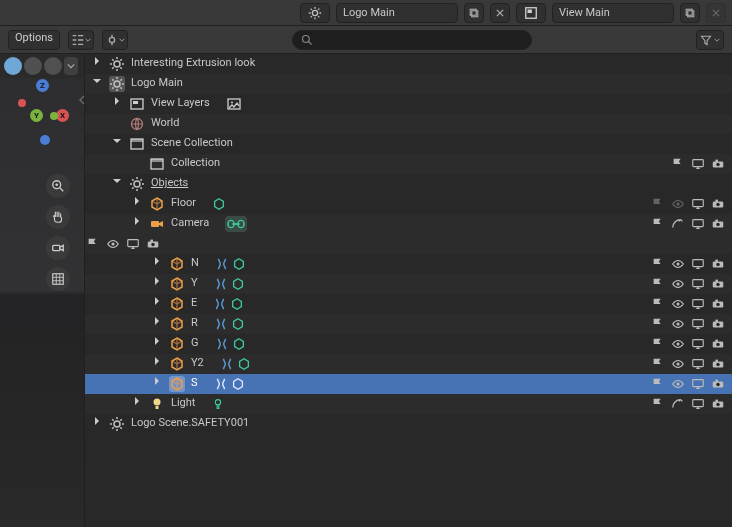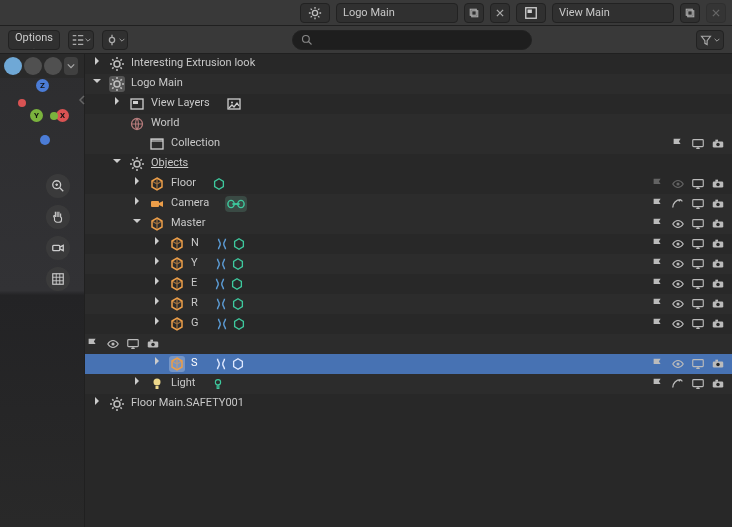--- a/index.html
+++ b/index.html
@@ -252,20 +252,36 @@
           <span class="tw"></span>
           <span class="ic">
             <svg class="c-world" width="16" height="16" viewBox="0 0 16 16">
               <circle cx="8" cy="8" r="5.5" fill="none" stroke="currentColor" stroke-width="1.3"></circle>
               <path d="M3 8h10M8 2.5c2 2 2 9 0 11M8 2.5c-2 2-2 9 0 11" fill="none" stroke="currentColor" stroke-width="1.2"></path>
             </svg>
           </span>
           <span class="txt">World</span>
         </div>
       </div>
+      <div class="row">
+        <div class="content" style="padding-left: 26px;">
+          <span class="tw">
+            <svg width="10" height="10" viewBox="0 0 10 10">
+              <path d="M1 3l4 4 4-4z" fill="currentColor"></path>
+            </svg>
+          </span>
+          <span class="ic">
+            <svg class="c-col" width="16" height="16" viewBox="0 0 16 16">
+              <rect x="2" y="3" width="12" height="3" fill="currentColor" opacity="0.6"></rect>
+              <rect x="2" y="3" width="12" height="10" fill="none" stroke="currentColor" stroke-width="1.3"></rect>
+            </svg>
+          </span>
+          <span class="txt">Scene Collection</span>
+        </div>
+      </div>
       <div class="row alt">
         <div class="content" style="padding-left: 46px;">
           <span class="tw"></span>
           <span class="ic">
             <svg class="c-col" width="16" height="16" viewBox="0 0 16 16">
               <rect x="2" y="3" width="12" height="3" fill="currentColor" opacity="0.6"></rect>
               <rect x="2" y="3" width="12" height="10" fill="none" stroke="currentColor" stroke-width="1.3"></rect>
             </svg>
           </span>
           <span class="txt">Collection</span>
@@ -396,34 +412,20 @@
           <span class="ic">
             <svg width="14" height="14" viewBox="0 0 16 16">
               <rect x="2" y="5" width="12" height="7" rx="1.5" fill="currentColor"></rect>
               <circle cx="8" cy="8.5" r="2" fill="#282828"></circle>
               <rect x="5" y="3" width="3" height="2.5" fill="currentColor"></rect>
             </svg>
           </span>
         </div>
       </div>
       <div class="row alt">
-        <div class="content" style="padding-left: 46px;">
-          <span class="tw">
-            <svg width="10" height="10" viewBox="0 0 10 10">
-              <path d="M1 3l4 4 4-4z" fill="currentColor"></path>
-            </svg>
-          </span>
-          <span class="ic">
-            <svg class="c-mesh" width="16" height="16" viewBox="0 0 16 16">
-              <path d="M8 2l5 3v6l-5 3-5-3V5z" fill="none" stroke="currentColor" stroke-width="1.5"></path>
-              <path d="M8 2v12M3 5l5 3 5-3" fill="none" stroke="currentColor" stroke-width="1.3" opacity="0.6"></path>
-            </svg>
-          </span>
-          <span class="txt">Master</span>
-        </div>
         <div class="right">
           <span class="ic">
             <svg width="14" height="14" viewBox="0 0 16 16">
               <path d="M3 2v12M3 2h8l-2 3 2 3H3" fill="currentColor"></path>
             </svg>
           </span>
           <span class="ic">
             <svg width="14" height="14" viewBox="0 0 16 16">
               <path d="M2 8c2-3 4-4 6-4s4 1 6 4c-2 3-4 4-6 4s-4-1-6-4z" fill="none" stroke="currentColor" stroke-width="1.3"></path>
               <circle cx="8" cy="8" r="1.8" fill="currentColor"></circle>
@@ -688,20 +690,42 @@
           <span class="ic">
             <svg width="14" height="14" viewBox="0 0 16 16">
               <rect x="2" y="5" width="12" height="7" rx="1.5" fill="currentColor"></rect>
               <circle cx="8" cy="8.5" r="2" fill="#282828"></circle>
               <rect x="5" y="3" width="3" height="2.5" fill="currentColor"></rect>
             </svg>
           </span>
         </div>
       </div>
       <div class="row alt">
+        <div class="content" style="padding-left: 66px;">
+          <span class="tw">
+            <svg width="10" height="10" viewBox="0 0 10 10">
+              <path d="M3 1l4 4-4 4z" fill="currentColor"></path>
+            </svg>
+          </span>
+          <span class="ic">
+            <svg class="c-mesh" width="16" height="16" viewBox="0 0 16 16">
+              <path d="M8 2l5 3v6l-5 3-5-3V5z" fill="none" stroke="currentColor" stroke-width="1.5"></path>
+              <path d="M8 2v12M3 5l5 3 5-3" fill="none" stroke="currentColor" stroke-width="1.3" opacity="0.6"></path>
+            </svg>
+          </span>
+          <span class="txt">Y2</span>
+          <span class="ic" style="margin-left: 10px; gap: 3px; display: flex; width: auto;">
+            <svg class="c-mod" width="14" height="14" viewBox="0 0 16 16">
+              <path d="M4 2c0 3 2 3 2 6s-2 3-2 6M12 2c0 3-2 3-2 6s2 3 2 6" fill="none" stroke="currentColor" stroke-width="1.6"></path>
+            </svg>
+            <svg class="c-shape" width="14" height="14" viewBox="0 0 16 16">
+              <path d="M8 2l5 3v6l-5 3-5-3V5z" fill="none" stroke="currentColor" stroke-width="1.5"></path>
+            </svg>
+          </span>
+        </div>
         <div class="right">
           <span class="ic">
             <svg width="14" height="14" viewBox="0 0 16 16">
               <path d="M3 2v12M3 2h8l-2 3 2 3H3" fill="currentColor"></path>
             </svg>
           </span>
           <span class="ic">
             <svg width="14" height="14" viewBox="0 0 16 16">
               <path d="M2 8c2-3 4-4 6-4s4 1 6 4c-2 3-4 4-6 4s-4-1-6-4z" fill="none" stroke="currentColor" stroke-width="1.3"></path>
               <circle cx="8" cy="8" r="1.8" fill="currentColor"></circle>
@@ -825,17 +849,17 @@
             <svg width="10" height="10" viewBox="0 0 10 10">
               <path d="M3 1l4 4-4 4z" fill="currentColor"></path>
             </svg>
           </span>
           <span class="ic">
             <svg class="c-scene" width="16" height="16" viewBox="0 0 16 16">
               <circle cx="8" cy="8" r="3" fill="none" stroke="currentColor" stroke-width="1.5"></circle>
               <path d="M8 1v2M8 13v2M1 8h2M13 8h2M3.2 3.2l1.4 1.4M11.4 11.4l1.4 1.4M3.2 12.8l1.4-1.4M11.4 4.6l1.4-1.4" stroke="currentColor" stroke-width="1.5"></path>
             </svg>
           </span>
-          <span class="txt">Floor Main.SAFETY001</span>
+          <span class="txt">Logo Scene.SAFETY001</span>
         </div>
       </div>
     </div>
 </div>
 
 </body></html>

